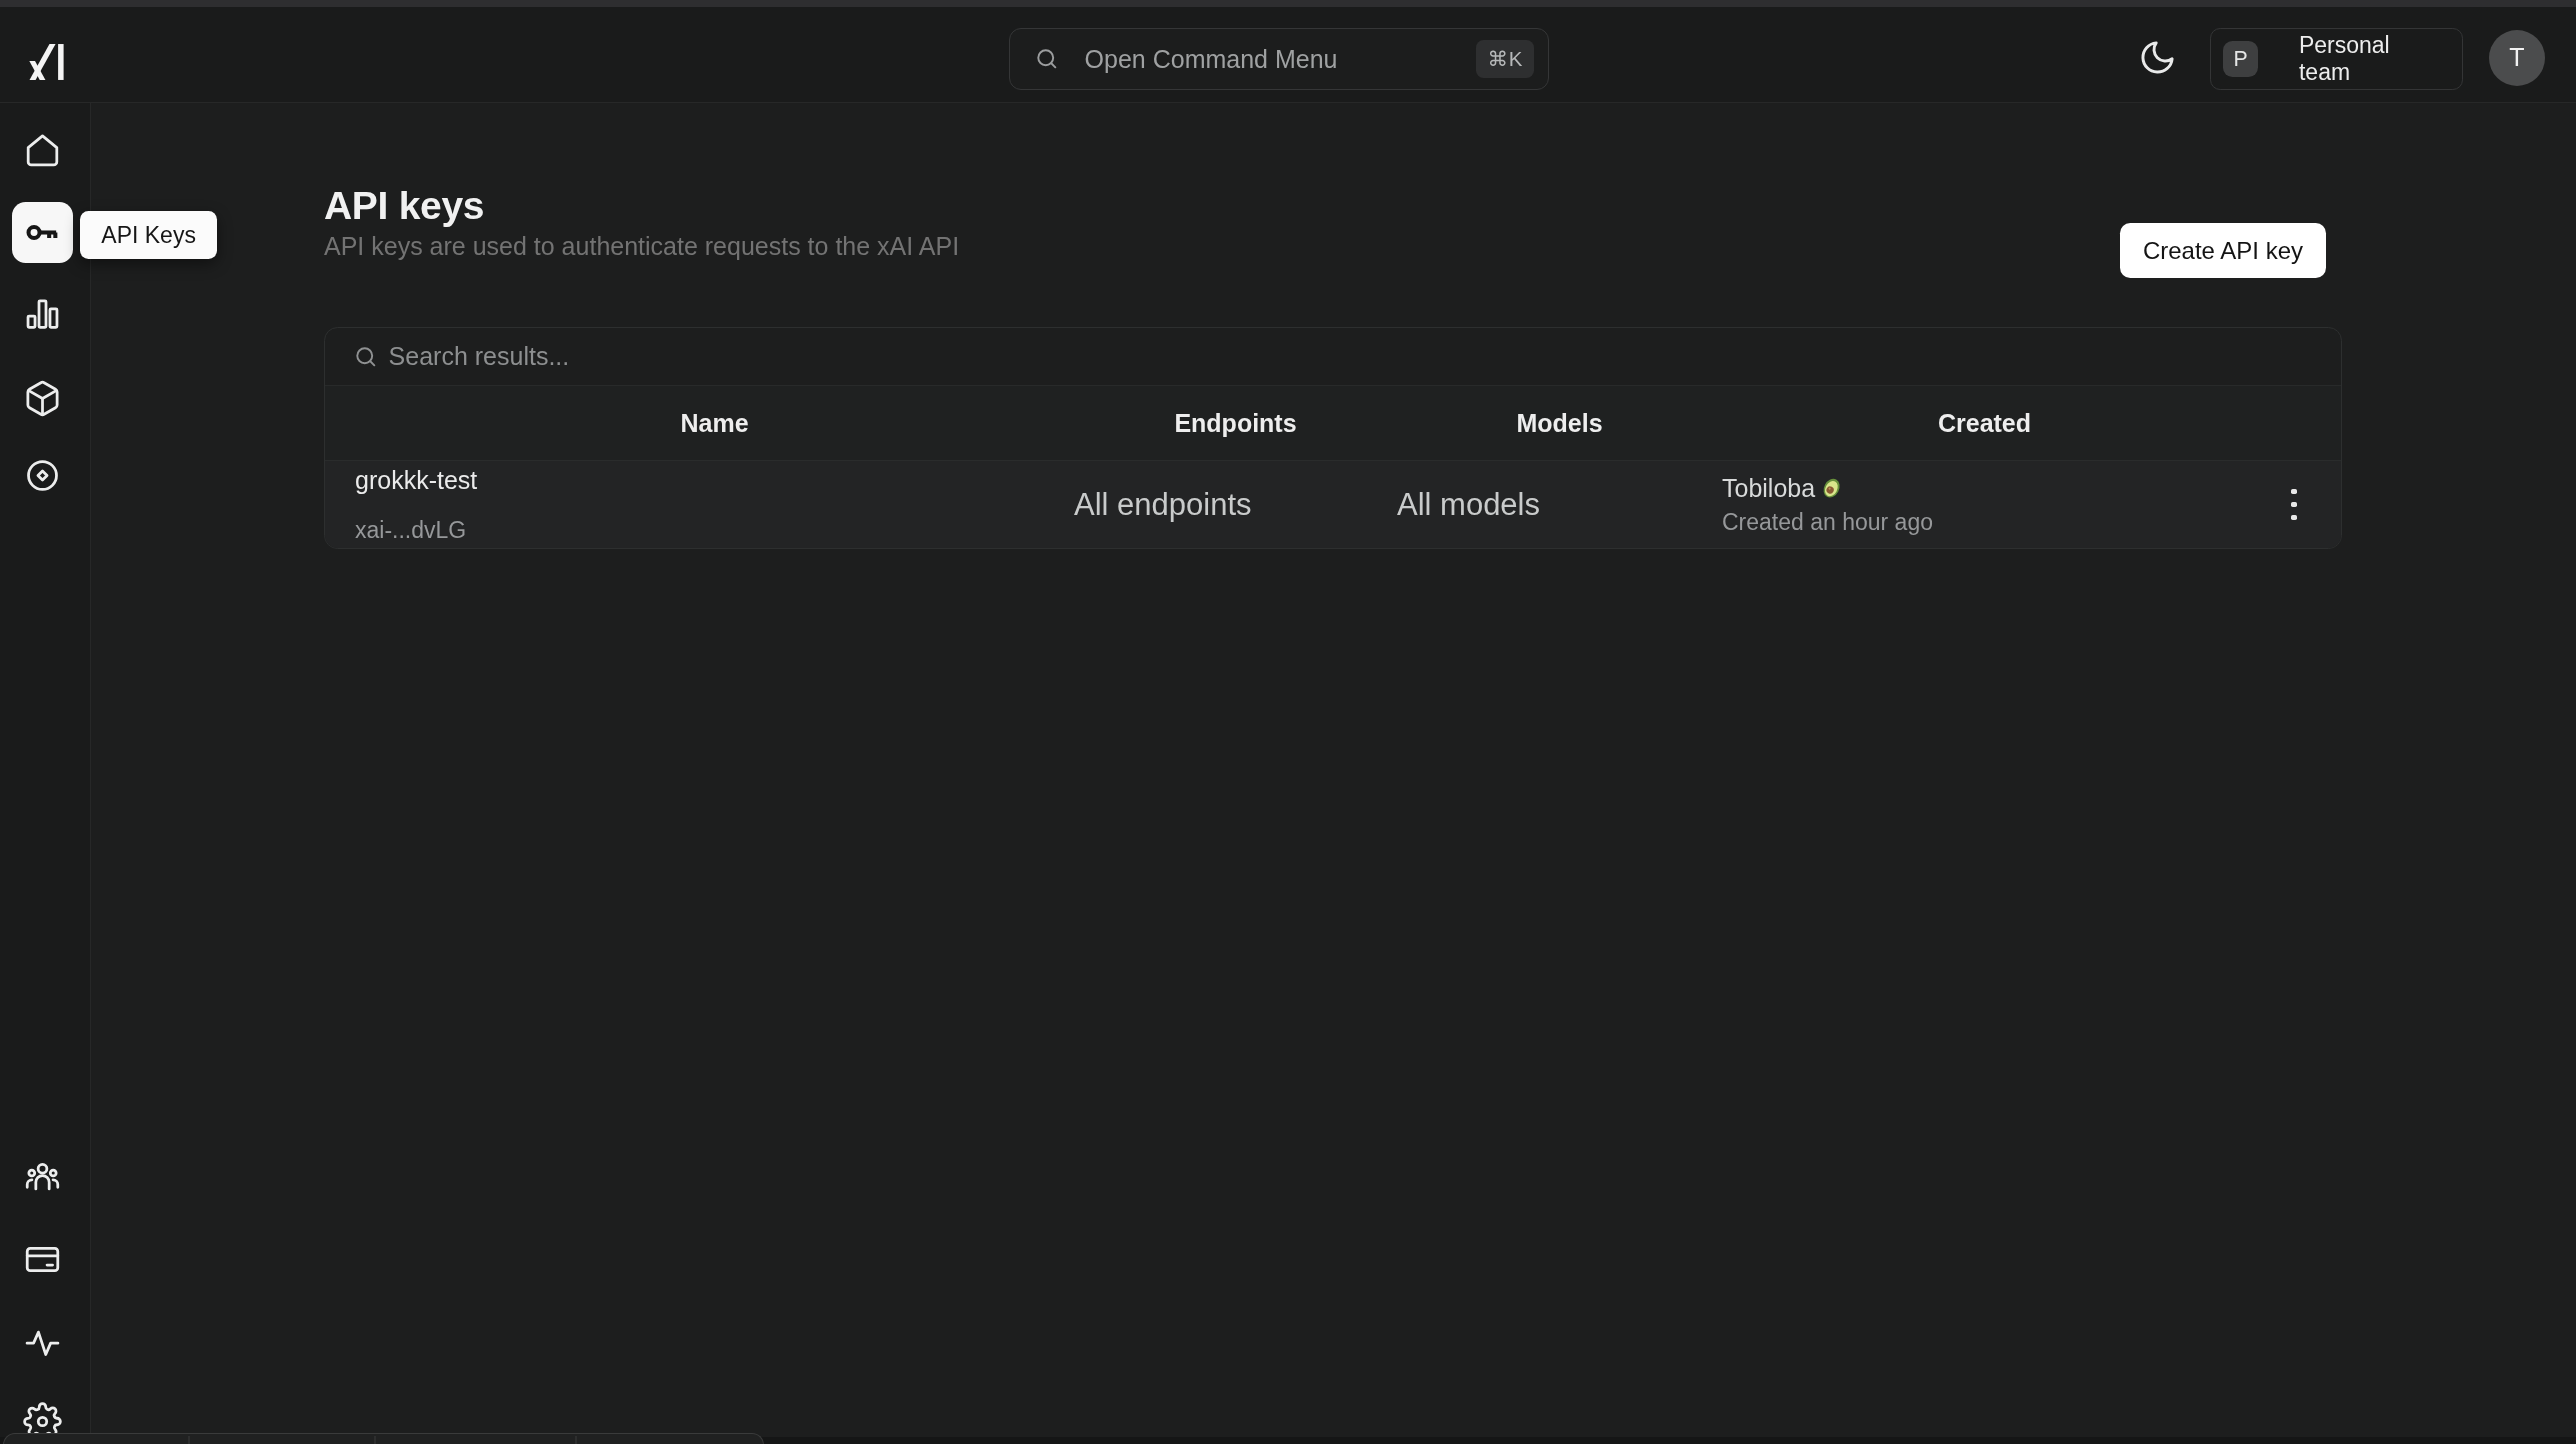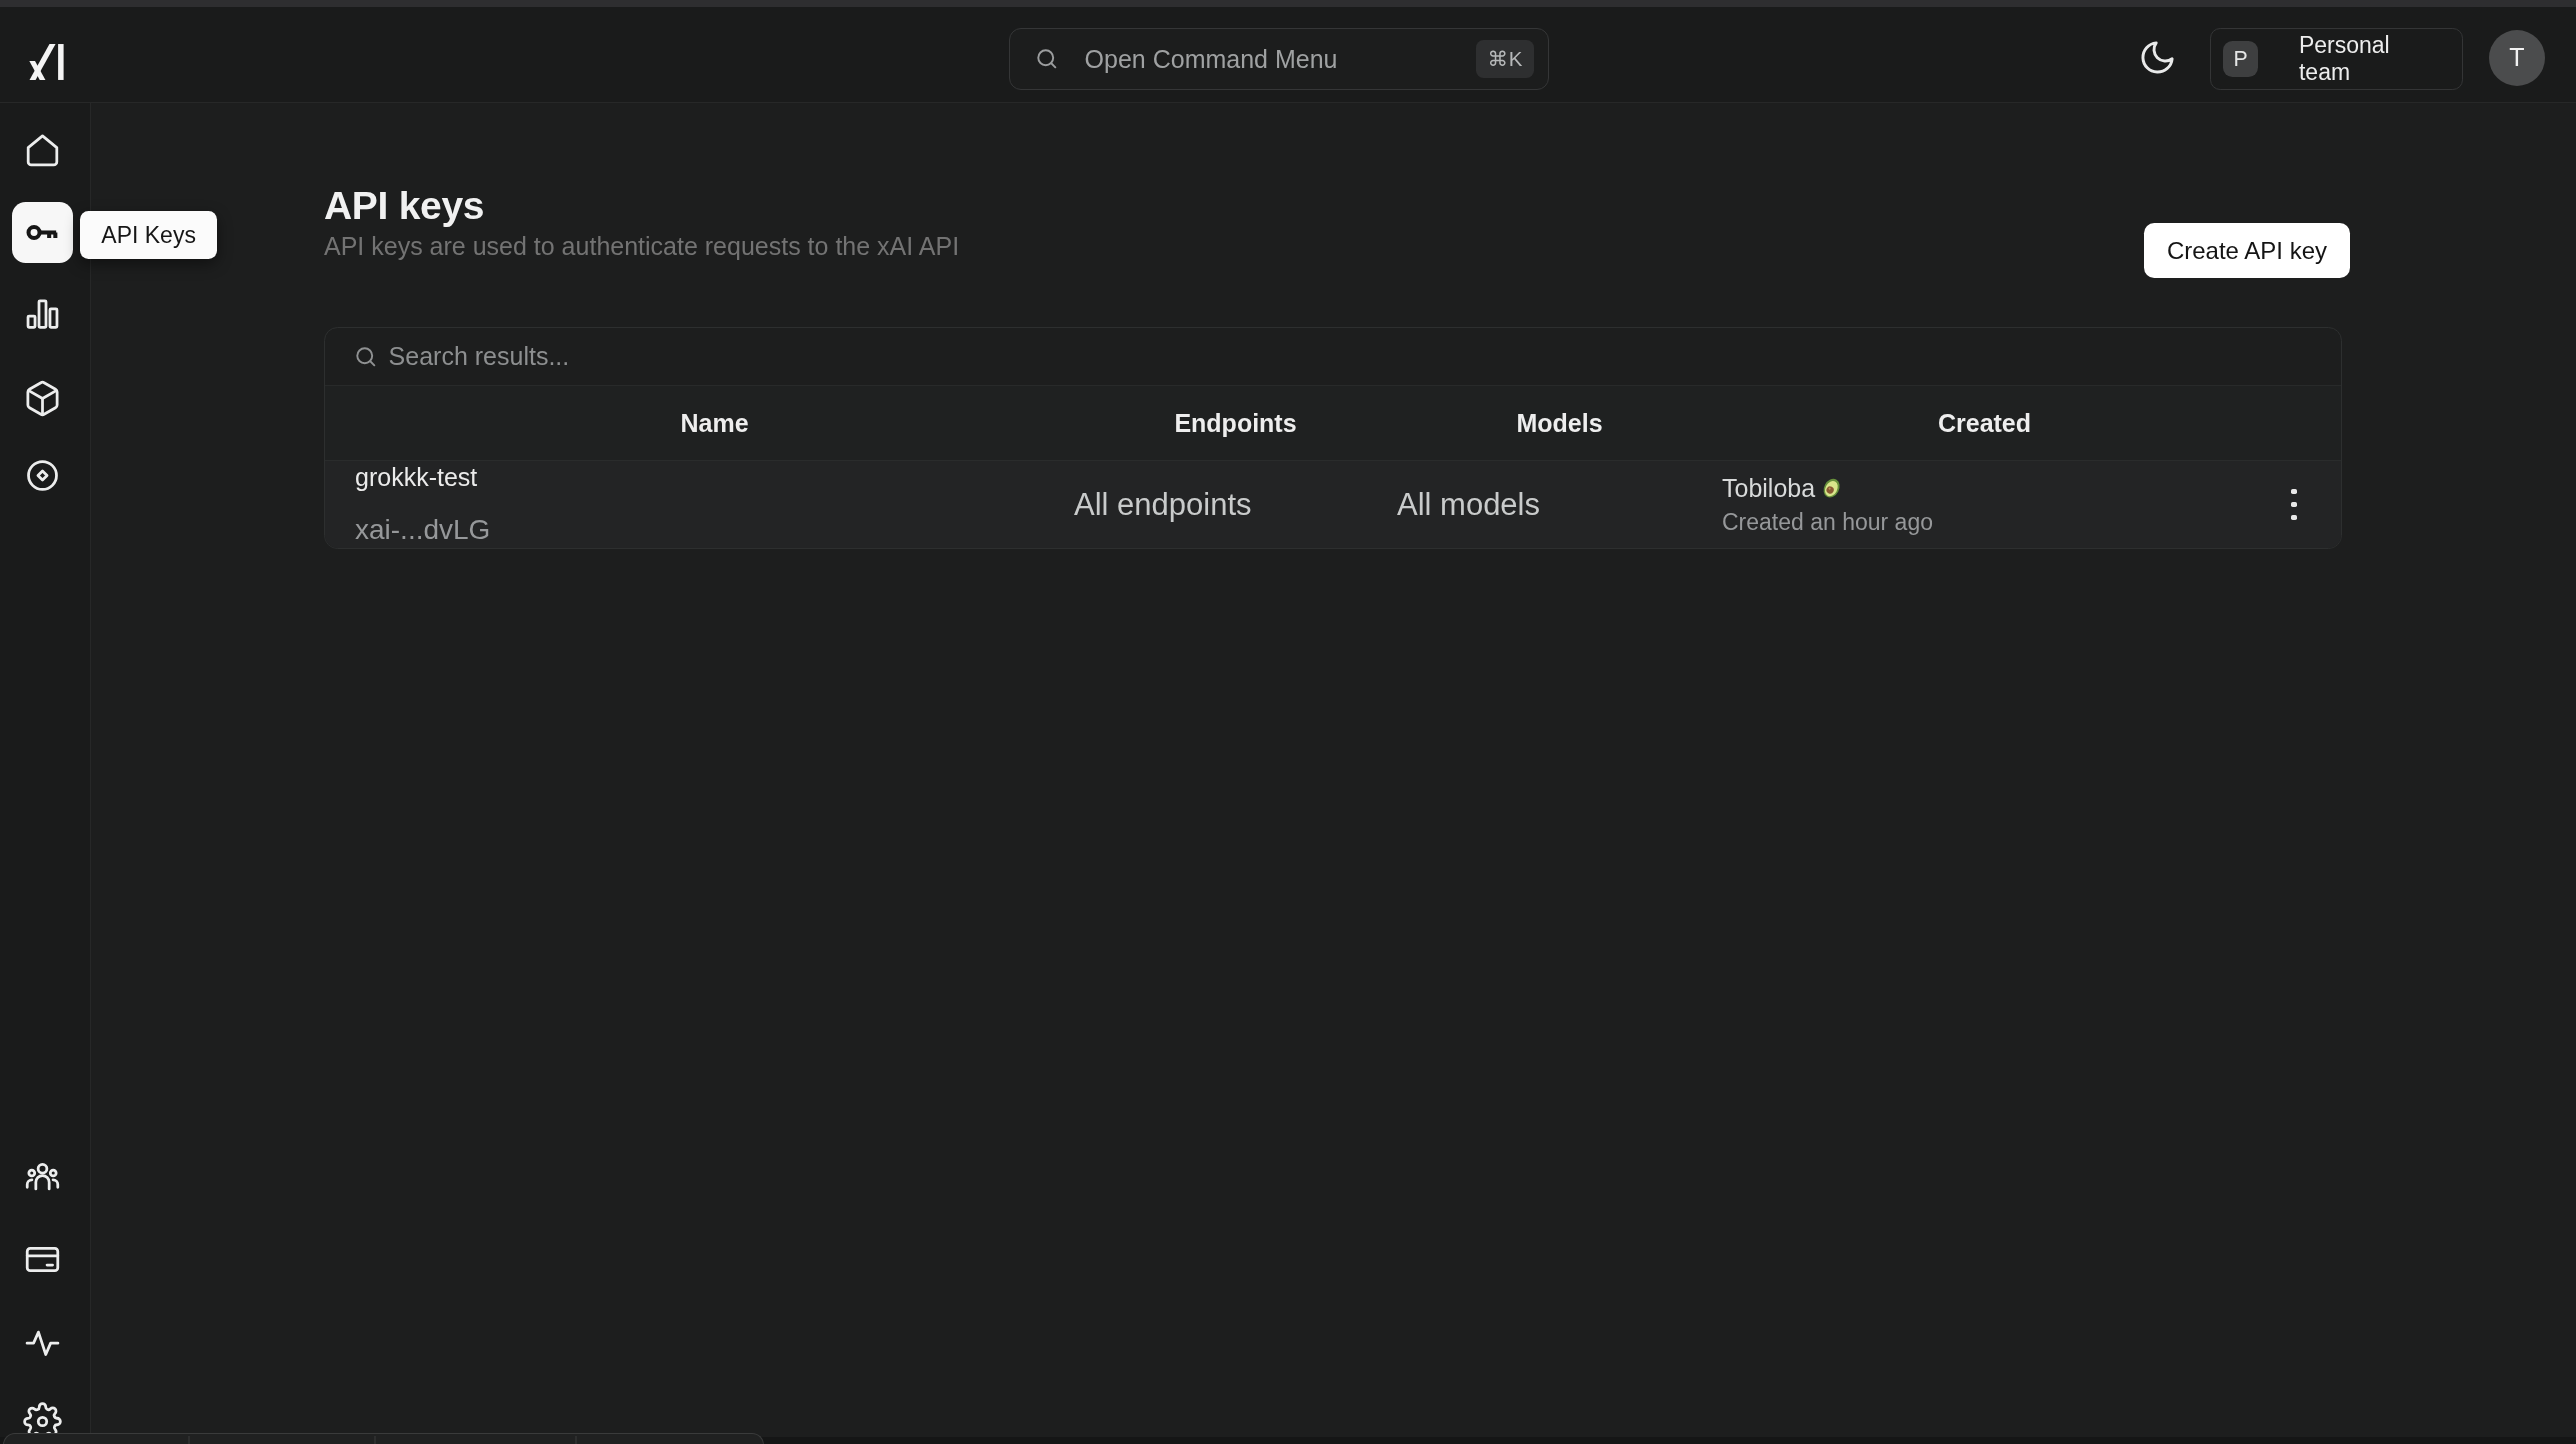--- a/index.html
+++ b/index.html
@@ -78,21 +78,21 @@
     box-shadow:0 5.1px 15.4px rgba(0,0,0,.45);
   }
 
   
   .page-title {
     position:absolute; left:324px; top:184px; font-size:39px; font-weight:600;
     color:#f1f1f1; letter-spacing:-0.3px;
   }
   .page-subtitle { position:absolute; left:324px; top:232px; font-size:25px; color:#737373; }
   .create-btn {
-    position:absolute; right:226px; top:223px; height:55px; padding:0 23px;
+    position:absolute; right:250px; top:223px; height:55px; padding:0 23px;
     background:#ffffff; color:#141414; font-size:24px; font-weight:500;
     border:none; border-radius:10.2px; display:flex; align-items:center; cursor:pointer;
     font-family:"Liberation Sans", sans-serif;
   }
 
   
   .table-card {
     position:absolute; left:324px; right:234px; top:327px;
     border:1.7px solid #2d2f2f; border-radius:13.6px; overflow:hidden;
   }
@@ -108,21 +108,21 @@
 
   .grid {
     display:grid; grid-template-columns:719px 323px 325px 525px 1fr;
     align-items:center; padding-left:30px; height:100%;
   }
   .thead { height:75px; background:#1f2121; border-bottom:1.7px solid #2a2c2c; }
   .thead .th { font-size:25px; font-weight:600; color:#eeeeee;text-align:center; }
   .trow { height:87px; background:#232425; cursor:pointer; }
   .cell { font-size:31px; color:#c9cbcb; }
   .name-main { font-size:25px; color:#ebebeb; }
-  .name-sub  { font-size:28px; color:#96989a; margin-top:22px; }
+  .name-sub  { font-size:23px; color:#96989a; margin-top:22px; }
   .created-line1 { display:flex; align-items:center; gap:3.4px; font-size:25px; color:#d8dada; }
   .created-line2 { font-size:23px; color:#96989a; margin-top:6px; }
   .kebab {
     justify-self:center; display:flex; flex-direction:column; gap:7.7px;
     padding:10.2px; cursor:pointer; background:none; border:none;
   }
   .kebab .dot { width:5.1px; height:5.1px; border-radius:1.7px; background:#e8e8e8; }
 
   
   .bottom-strip { position:absolute; left:0; right:0; bottom:0; height:7.7px; background:#151616; z-index:6; }

